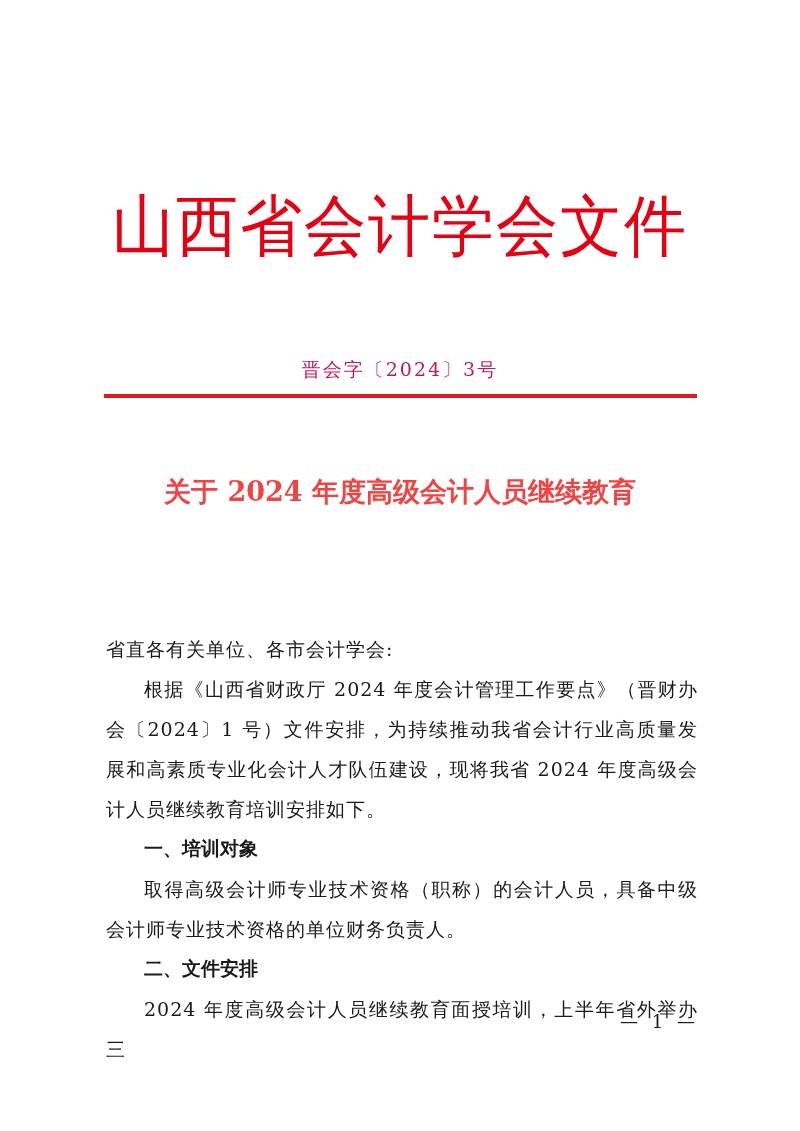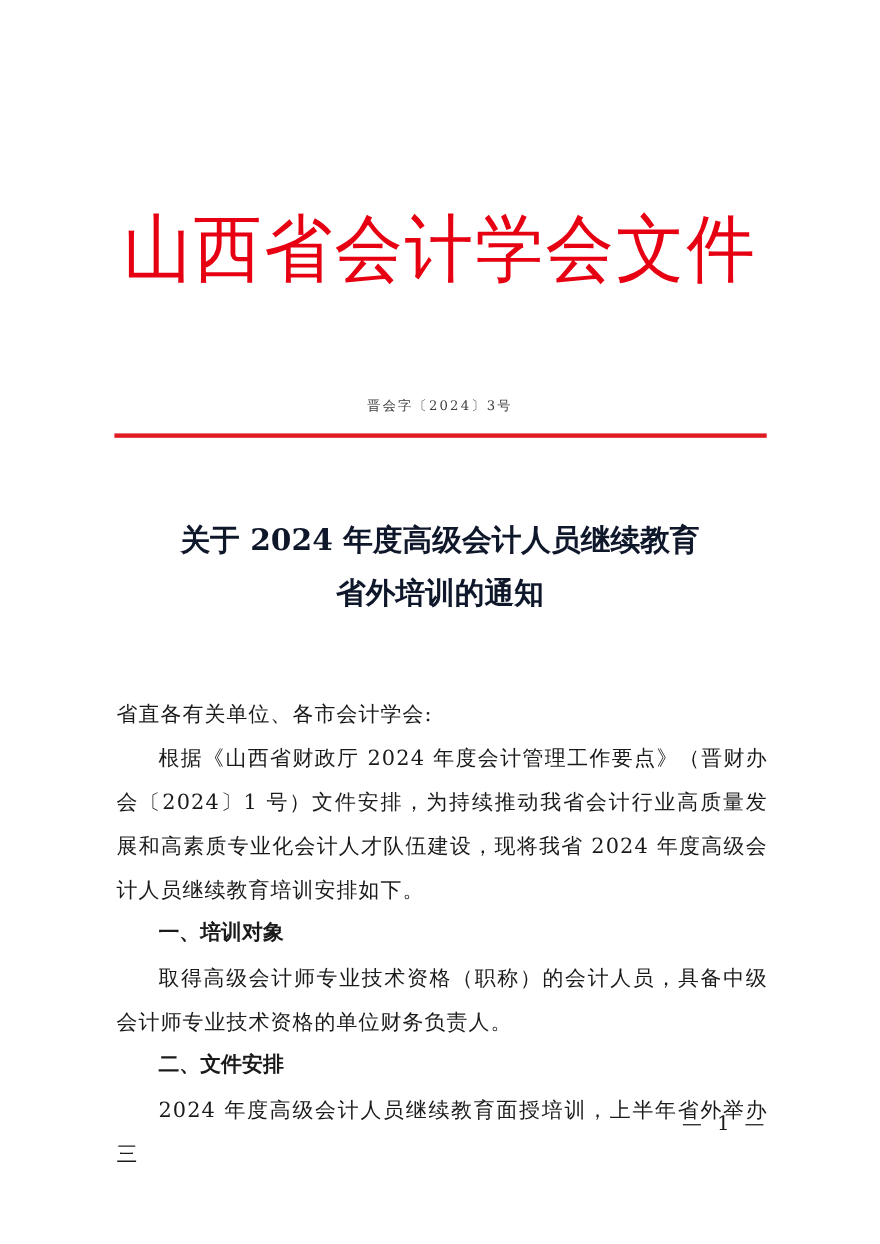--- a/index.html
+++ b/index.html
@@ -32,42 +32,42 @@
       letter-spacing: 2px;
       font-weight: 400;
       color: #e60012;
       transform: scaleY(1.08);
     }
     .doc-number {
       position: absolute;
       left: 0; right: 0;
       top: 355px;
       text-align: center;
-      font-size: 12px;
+      font-size: 19px;
       line-height: 28px;
       letter-spacing: 2px;
-      color: #404040;
+      color: #be185d;
     }
     .red-rule {
       position: absolute;
       left: 104px;
       width: 593px;
       top: 394px;
       height: 4px;
       background: #e01b22;
     }
     .notice-title {
       position: absolute;
       left: 0; right: 0;
       top: 468px;
       text-align: center;
       font-size: 27px;
       line-height: 48px;
       font-weight: 700;
-      color: #0f172a;
+      color: #ef4444;
     }
     .notice-title .line { display: block; }
     .body-text {
       position: absolute;
       left: 106px;
       width: 592px;
       top: 629px;
       font-size: 19px;
       line-height: 40px;
       color: #1a1a1a;
@@ -100,21 +100,20 @@
 <div class="page">
 
   <div class="doc-header-title">山西省会计学会文件</div>
 
   <div class="doc-number">晋会字〔2024〕3号</div>
 
   <div class="red-rule"></div>
 
   <div class="notice-title">
     <span class="line">关于 2024 年度高级会计人员继续教育</span>
-    <span class="line">省外培训的通知</span>
   </div>
 
   <div class="body-text">
     <p>省直各有关单位、各市会计学会:</p>
     <p class="indent">根据《山西省财政厅 2024 年度会计管理工作要点》（晋财办会〔2024〕1 号）文件安排，为持续推动我省会计行业高质量发展和高素质专业化会计人才队伍建设，现将我省 2024 年度高级会计人员继续教育培训安排如下。</p>
 
     <p class="indent section-heading">一、培训对象</p>
     <p class="indent">取得高级会计师专业技术资格（职称）的会计人员，具备中级会计师专业技术资格的单位财务负责人。</p>
 
     <p class="indent section-heading">二、文件安排</p>

